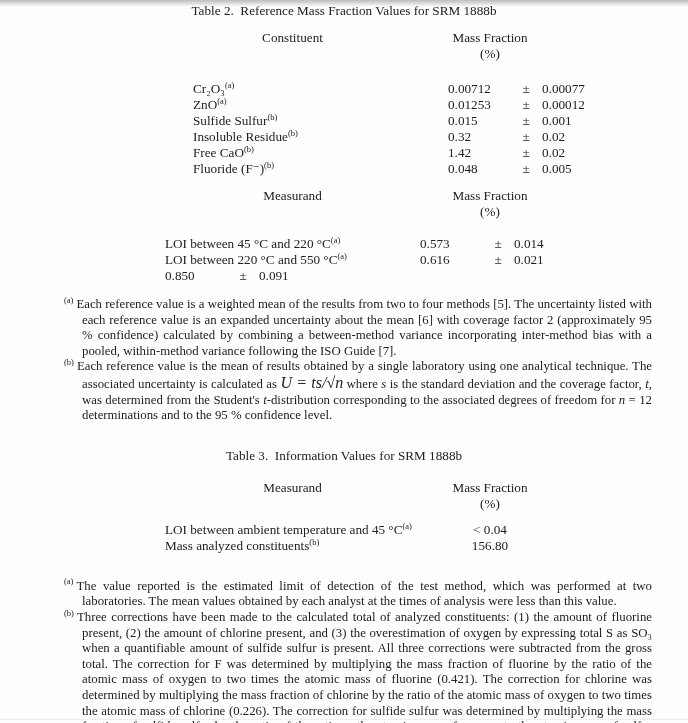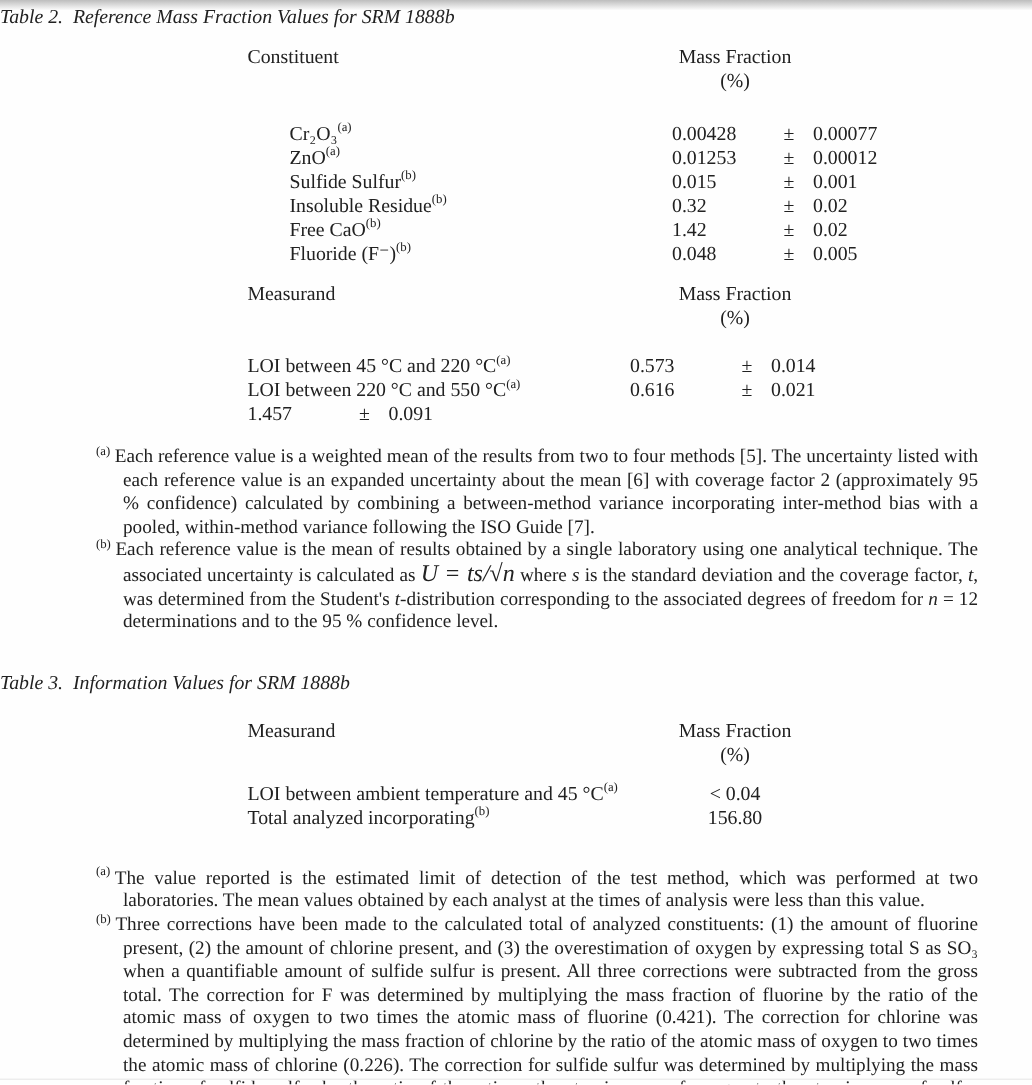--- a/index.html
+++ b/index.html
@@ -15,27 +15,26 @@
   .top-shade {
     position:absolute; top:0; left:0; width:688px; height:7px;
     background:linear-gradient(#bdbdbd, rgba(255,255,255,0));
   }
   .bottom-line {
     position:absolute; bottom:3px; left:0; width:688px; height:1px;
     background:#ededed;
   }
   .tbl-title {
     margin-top:3px;
-    text-align:left;
+    text-align:center;
     font-size:13.2px; line-height:16px;
     white-space:pre-wrap;
-    font-style:italic;
   }
   .hdr-row { display:flex; padding-left:165px; font-size:13.2px; line-height:16px; }
-  .hdr-left  { width:255px; }
+  .hdr-left  { width:255px;text-align:center; }
   .hdr-right { width:140px; text-align:center; }
   .hdr-sub   { display:flex; padding-left:165px; font-size:13.2px; line-height:16px; }
   .hdr-sub .spacer { width:255px; }
   .hdr-sub .pct { width:140px; text-align:center; }
   .data-rows { font-size:13.2px; }
   .row { display:flex; padding-left:165px; line-height:16px; }
   .row .label { width:255px; white-space:pre; }
   .row .value { width:62px; }
   .row .pm    { width:32px; text-align:center; }
   .row .unc   { flex:1; }
@@ -66,21 +65,21 @@
       <div class="hdr-right">Mass Fraction</div>
     </div>
     <div class="hdr-sub">
       <div class="spacer"></div>
       <div class="pct">(%)</div>
     </div>
 
     <div class="data-rows" style="margin-top:19px;padding-left:28px;">
       <div class="row">
         <span class="label"><span>Cr₂O₃</span><sup>(a)</sup></span>
-        <span class="value">0.00428</span>
+        <span class="value">0.00712</span>
         <span class="pm">±</span>
         <span class="unc">0.00077</span>
       </div>
       <div class="row">
         <span class="label"><span>ZnO</span><sup>(a)</sup></span>
         <span class="value">0.01253</span>
         <span class="pm">±</span>
         <span class="unc">0.00012</span>
       </div>
       <div class="row">
@@ -125,21 +124,21 @@
         <span class="pm">±</span>
         <span class="unc">0.014</span>
       </div>
       <div class="row">
         <span class="label"><span>LOI between 220 °C and 550 °C</span><sup>(a)</sup></span>
         <span class="value">0.616</span>
         <span class="pm">±</span>
         <span class="unc">0.021</span>
       </div>
       <div class="row">
-        <span class="value">1.457</span>
+        <span class="value">0.850</span>
         <span class="pm">±</span>
         <span class="unc">0.091</span>
       </div>
     </div>
 
     <div class="fn-block" style="margin-top:13px;">
       <div class="fn">
         <sup class="fn-marker">(a)</sup><span>Each reference value is a weighted mean of the results from two to four methods [5].  The uncertainty listed with each reference value is an expanded uncertainty about the mean [6] with coverage factor 2 (approximately 95 % confidence) calculated by combining a between-method variance incorporating inter-method bias with a pooled, within-method variance following the ISO Guide [7].</span>
       </div>
       <div class="fn">
@@ -159,21 +158,21 @@
       <div class="spacer"></div>
       <div class="pct">(%)</div>
     </div>
 
     <div class="data-rows" style="margin-top:10px;">
       <div class="row">
         <span class="label"><span>LOI between ambient temperature and 45 °C</span><sup>(a)</sup></span>
         <span class="cvalue">&lt; 0.04</span>
       </div>
       <div class="row">
-        <span class="label"><span>Total analyzed incorporating</span><sup>(b)</sup></span>
+        <span class="label"><span>Mass analyzed constituents</span><sup>(b)</sup></span>
         <span class="cvalue">156.80</span>
       </div>
     </div>
 
     <div class="fn-block" style="margin-top:25px;">
       <div class="fn">
         <sup class="fn-marker">(a)</sup><span>The value reported is the estimated limit of detection of the test method, which was performed at two laboratories. The mean values obtained by each analyst at the times of analysis were less than this value.</span>
       </div>
       <div class="fn">
         <sup class="fn-marker">(b)</sup><span>Three corrections have been made to the calculated total of analyzed constituents:  (1) the amount of fluorine present, (2) the amount of chlorine present, and (3) the overestimation of oxygen by expressing total S as SO₃ when a quantifiable amount of sulfide sulfur is present.  All three corrections were subtracted from the gross total.  The correction for F was determined by multiplying the mass fraction of fluorine by the ratio of the atomic mass of oxygen to two times the atomic mass of fluorine (0.421).  The correction for chlorine was determined by multiplying the mass fraction of chlorine by the ratio of the atomic mass of oxygen to two times the atomic mass of chlorine (0.226).  The correction for sulfide sulfur was determined by multiplying the mass fraction of sulfide sulfur by the ratio of three times the atomic mass of oxygen to the atomic mass of sulfur (1.50).</span>

